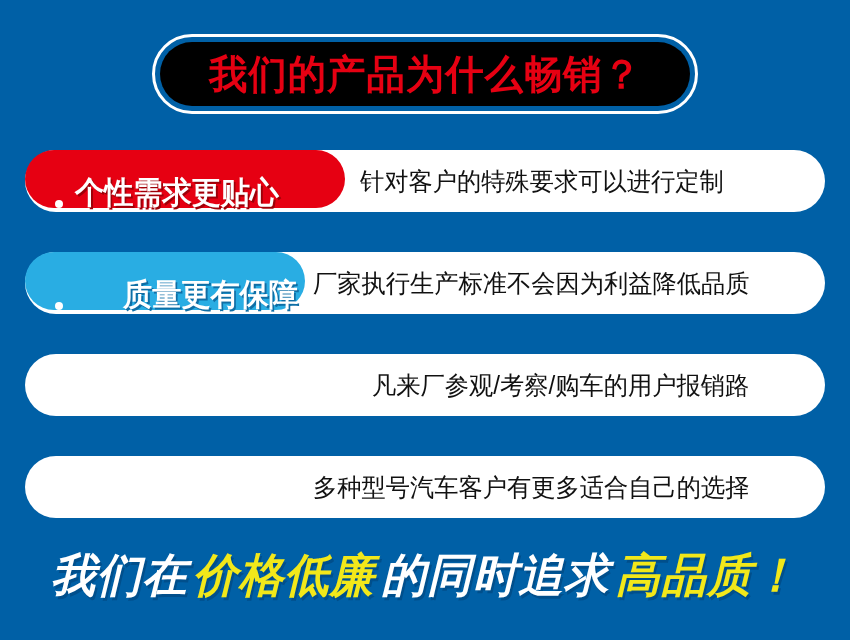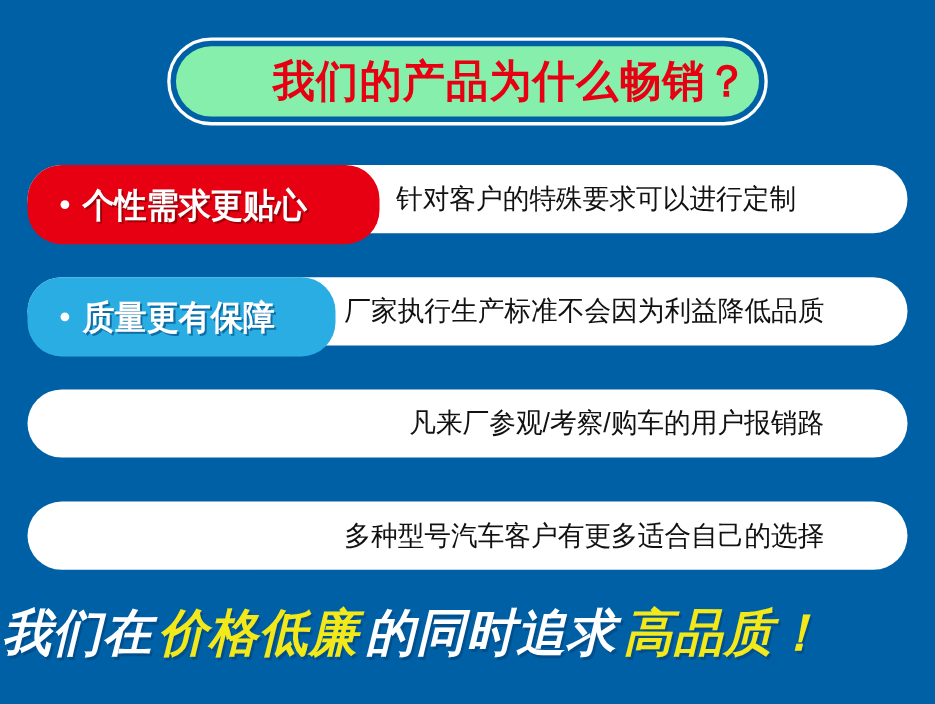--- a/index.html
+++ b/index.html
@@ -31,25 +31,25 @@
     width: 546px;
     height: 80px;
     border: 3px solid #ffffff;
     border-radius: 42px;
     box-sizing: border-box;
     padding: 5px;
   }
   .title-inner {
     width: 100%;
     height: 100%;
-    background: #86efac;
+    background: #000000;
     border-radius: 34px;
     display: flex;
     align-items: center;
-    justify-content: flex-end;
+    justify-content: center;
     box-sizing: border-box;
   }
   .title-text {
     color: #e60012;
     font-size: 40px;
     font-weight: bold;
     letter-spacing: 1px;
     line-height: 1;
     white-space: nowrap;
     transform: scaleX(0.96);
@@ -74,29 +74,29 @@
     width: 800px;
     height: 62px;
     background: #ffffff;
     border-radius: 31px;
     box-sizing: border-box;
   }
   .row-badge {
     position: absolute;
     left: 25px;
     top: 0;
-    height: 72px;
+    height: 58px;
     border-radius: 31px;
     display: flex;
-    align-items: center;
+    align-items: flex-end;
     box-sizing: border-box;
     padding: 0 26px 0 30px;
   }
   .row-badge.red  { background: #e60012; }
-  .row-badge.blue { background: #29ade3; }
+  .row-badge.blue { background: #29ade3; gap: 48px; }
 
   .badge-dot {
     width: 8px;
     height: 8px;
     border-radius: 50%;
     background: #ffffff;
     margin-right: 12px;
     flex: 0 0 auto;
   }
   .badge-label {
@@ -134,20 +134,21 @@
 
   
   .footer {
     position: absolute;
     left: 0;
     top: 540px;
     width: 850px;
     height: 70px;
     display: flex;
     align-items: center;
+    justify-content: center;
   }
   .footer-text {
     font-size: 46px;
     font-weight: bold;
     line-height: 1;
     white-space: nowrap;
     letter-spacing: 1px;
     font-style: italic;
     transform: scaleX(0.97);
   }

